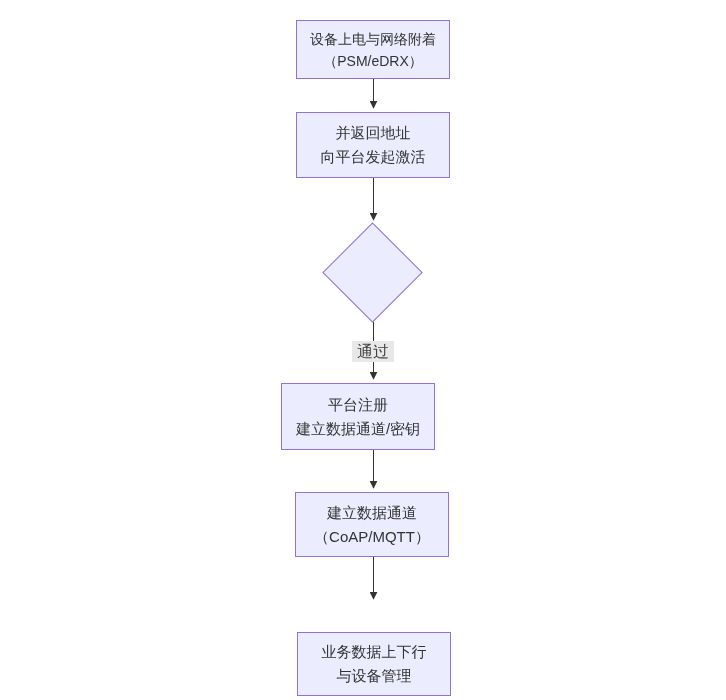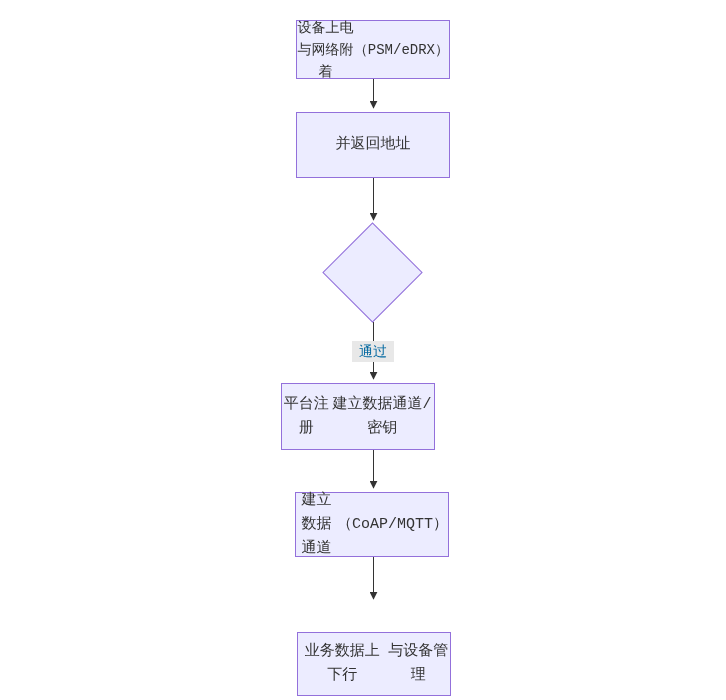--- a/index.html
+++ b/index.html
@@ -21,28 +21,27 @@
     height: 700px;
     pointer-events: none;
   }
 
   .node {
     position: absolute;
     width: 154px;
     background: #ECECFF;
     border: 1px solid #9370DB;
     display: flex;
-    flex-direction: row;
+    flex-direction: column;
     align-items: center;
     justify-content: center;
     text-align: center;
     color: #333333;
     font-size: 15px;
     line-height: 24px;
-    font-family: Liberation Mono, monospace;
   }
   .node.small-text {
     font-size: 14px;
     line-height: 22px;
   }
 
   .diamond-shape {
     position: absolute;
     left: 337px;
     top: 237px;
@@ -63,22 +62,22 @@
     line-height: 24px;
   }
 
   .edge-label {
     position: absolute;
     left: 352px;
     top: 341px;
     width: 42px;
     height: 21px;
     background: #e8e8e8;
-    color: #0369a1;
-    font-size: 14px;
+    color: #404040;
+    font-size: 16px;
     line-height: 21px;
     text-align: center;
   }
 </style>
 </head>
 <body>
 
 <div class="canvas">
 
   <svg class="edges-svg">
@@ -94,20 +93,21 @@
     <line x1="373.5" y1="557" x2="373.5" y2="599" stroke="#333333" stroke-width="1" marker-end="url(#arrowhead)"></line>
   </svg>
 
   <div class="node small-text" style="left:296px; top:20px; height:59px;">
     <div>设备上电与网络附着</div>
     <div>（PSM/eDRX）</div>
   </div>
 
   <div class="node" style="left:296px; top:112px; height:66px;">
     <div>并返回地址</div>
+    <div>向平台发起激活</div>
   </div>
 
   <div class="diamond-shape"></div>
 
   <div class="edge-label">通过</div>
 
   <div class="node" style="left:281px; top:383px; height:67px;">
     <div>平台注册</div>
     <div>建立数据通道/密钥</div>
   </div>

